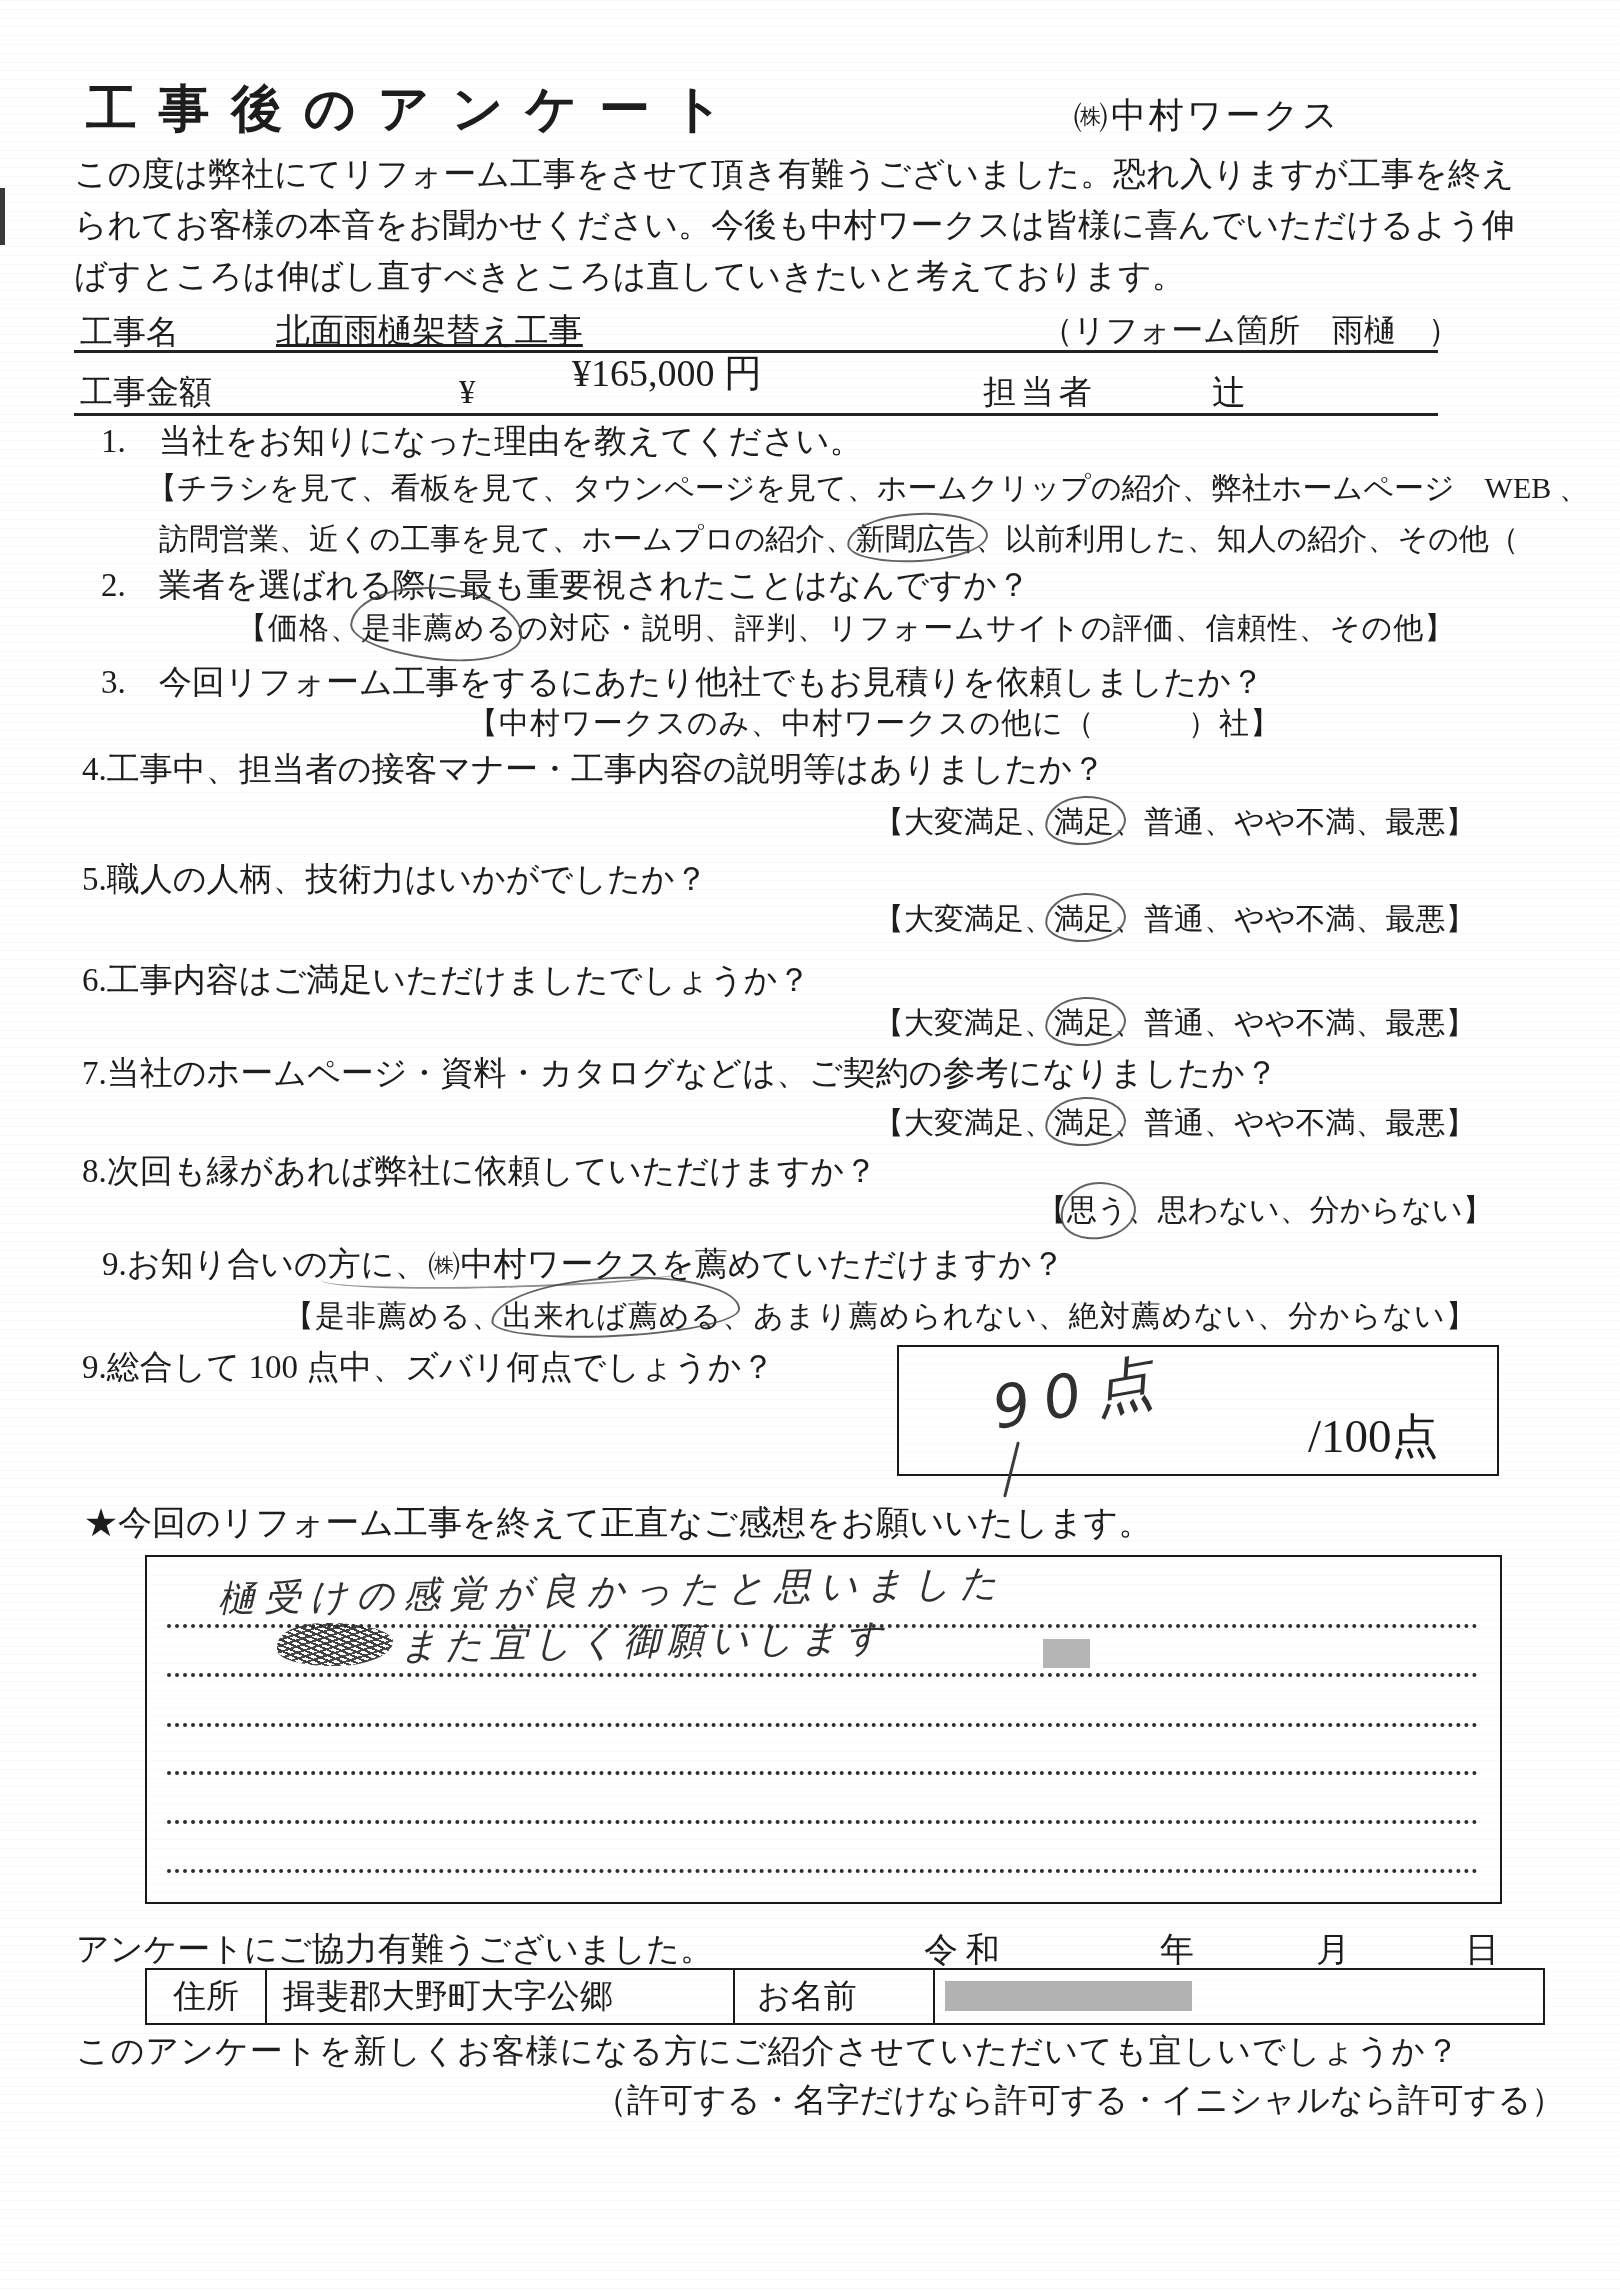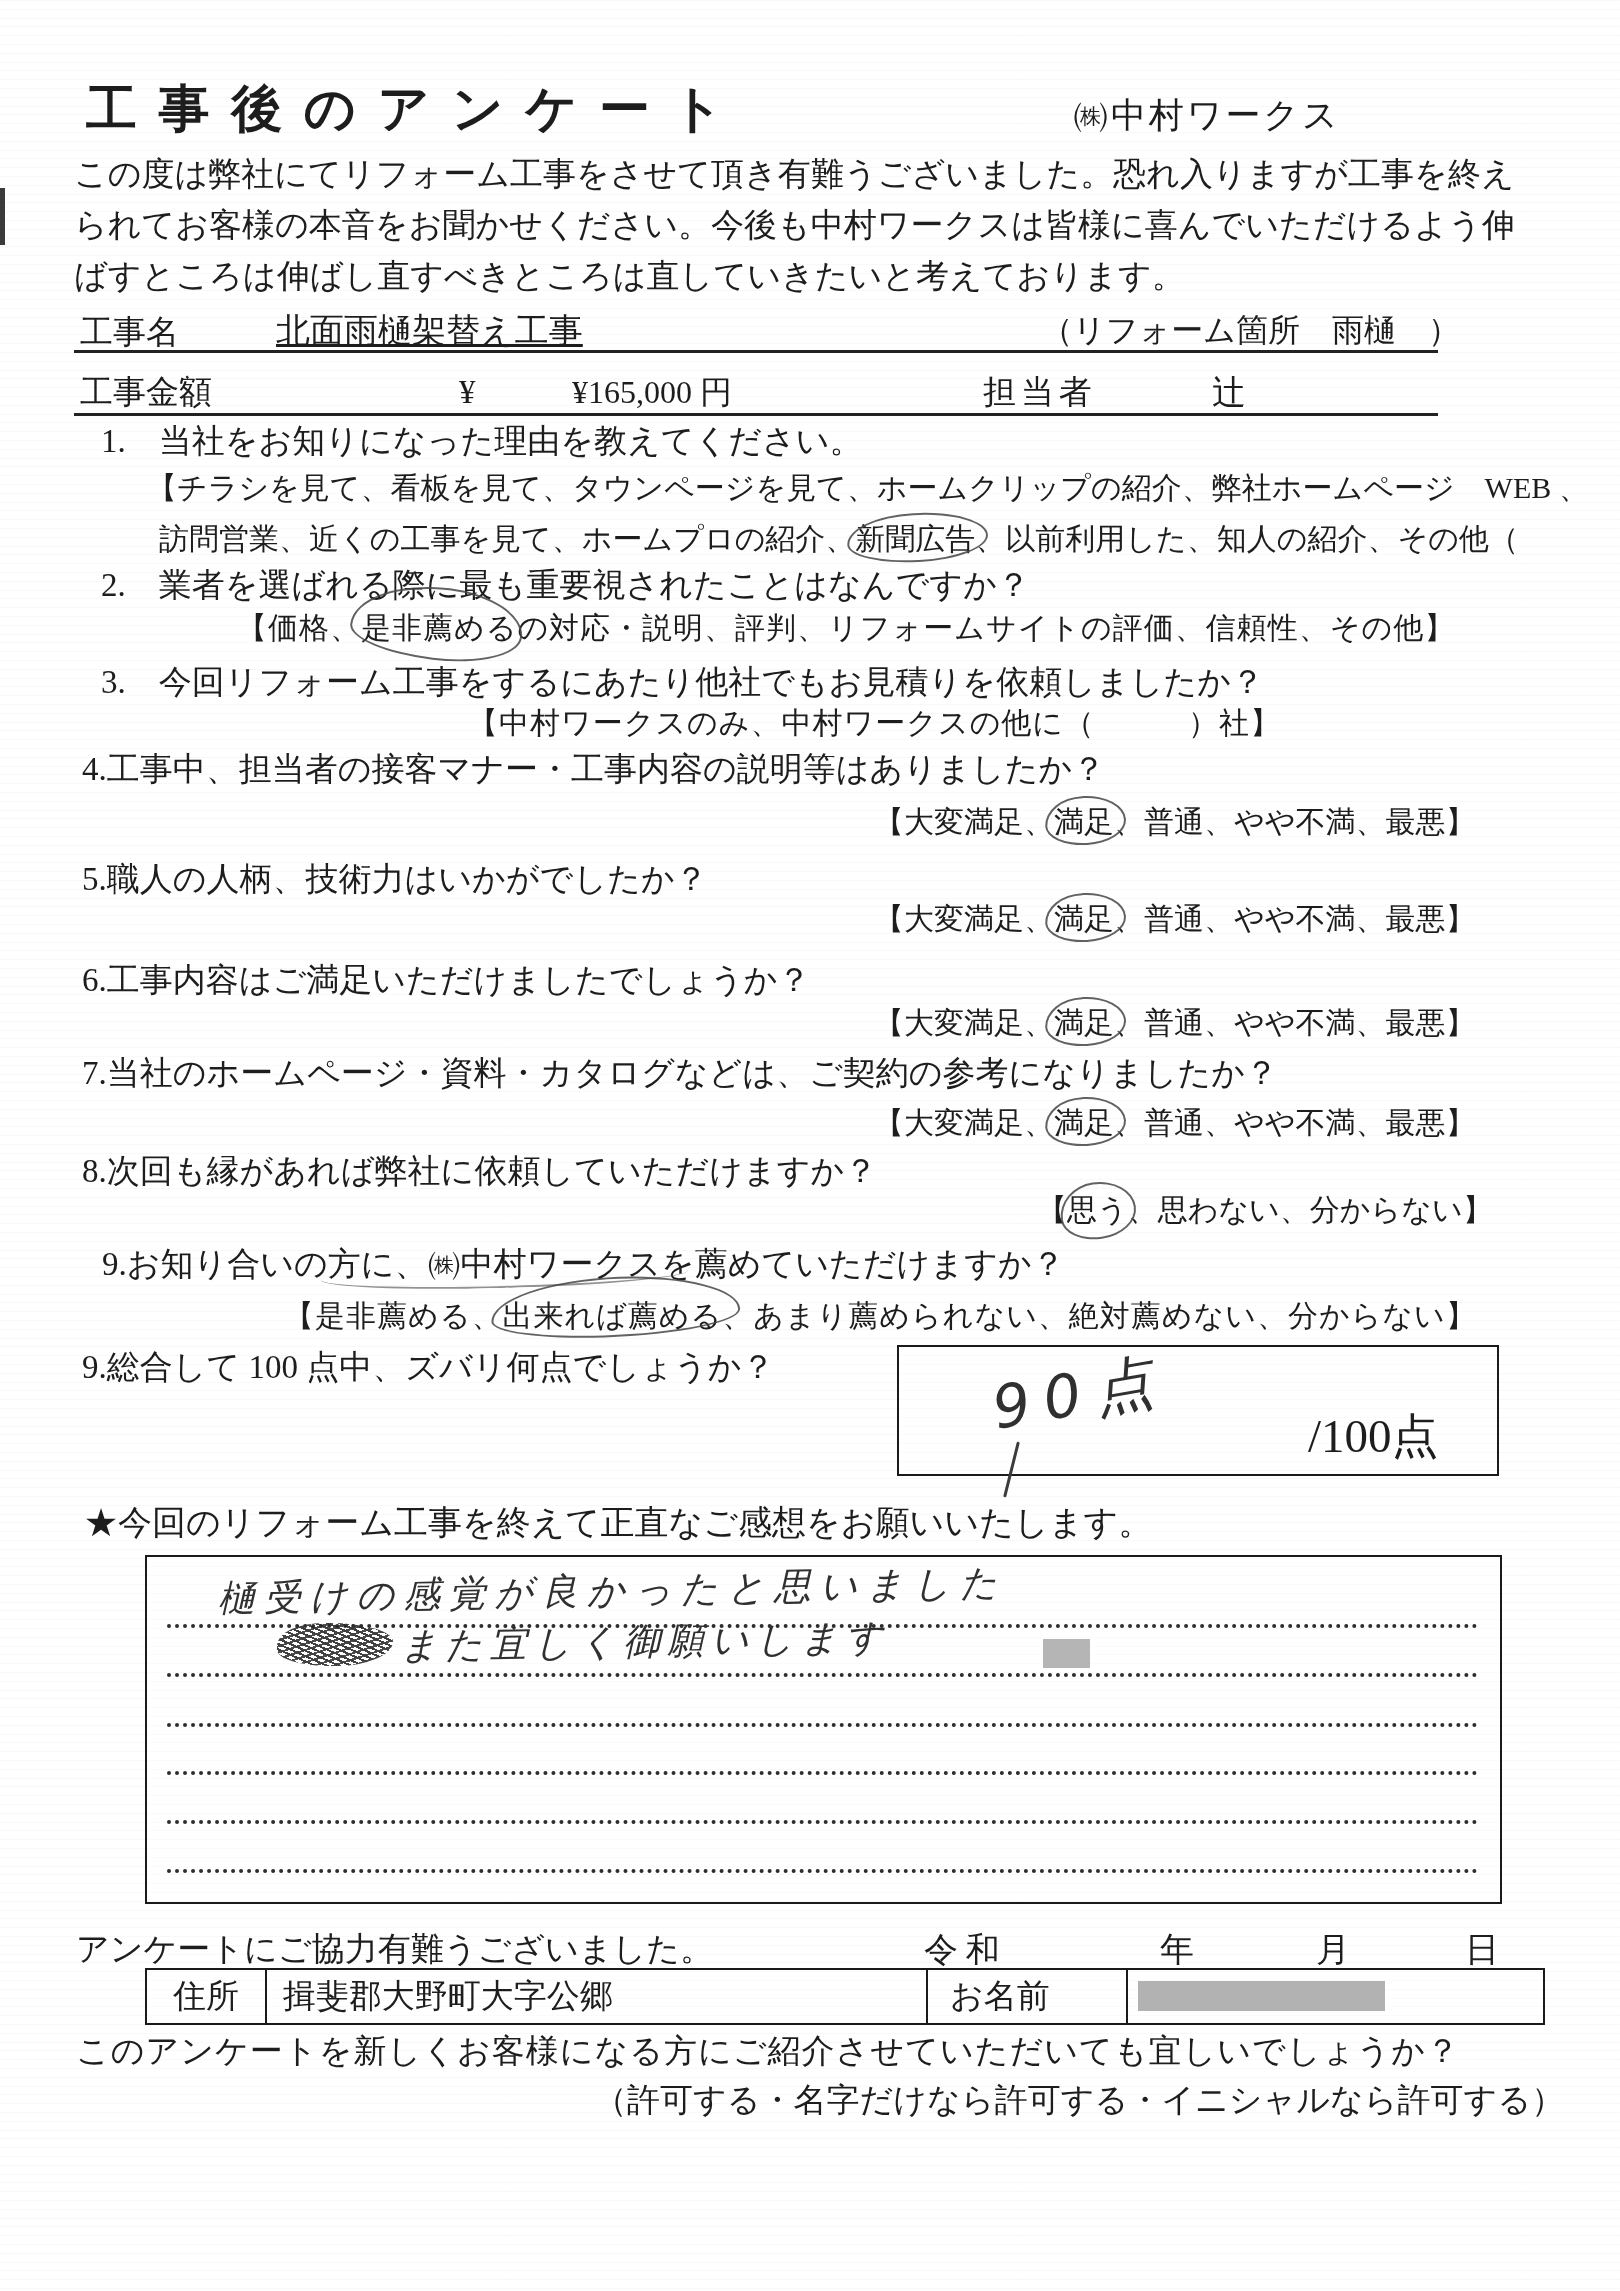--- a/index.html
+++ b/index.html
@@ -17,21 +17,21 @@
   .company{left:1073px;top:94px;font-size:35px;letter-spacing:2.9px;}
   .intro{left:74px;top:149px;font-size:33px;line-height:51px;}
   .r1-label{left:80px;top:312px;font-size:33px;}
   .r1-value{left:276px;top:310px;font-size:34px;text-decoration:underline;}
   .r1-note{left:1041px;top:310px;font-size:32px;}
   .rule{position:absolute;height:2.9px;background:#232323;}
   .rule1{left:74px;top:350px;width:1364px;}
   .rule2{left:74px;top:413px;width:1364px;}
   .r2-label{left:80px;top:372px;font-size:33px;}
   .r2-yen{left:459px;top:372px;font-size:33px;}
-  .r2-amount{left:572px;top:372px;font-size:32px;}
+  .r2-amount{left:572px;top:350px;font-size:38px;}
   .r2-mgr-label{left:983px;top:372px;font-size:33px;letter-spacing:4.9px;}
   .r2-mgr-value{left:1212px;top:372px;font-size:34px;}
   .q{font-size:33px;}
   .opts{font-size:30px;}
   .q1{left:101px;top:421px;}
   .q1o1{left:147px;top:469px;}
   .q1o2{left:159px;top:520px;}
   .q2{left:101px;top:565px;}
   .q2o{left:237px;top:609px;letter-spacing:1px;}
   .q3{left:101px;top:662px;}
@@ -88,21 +88,21 @@
   .redact-comment{left:1043px;top:1639px;width:47px;height:29px;}
   .thanks{left:76px;top:1929px;font-size:33px;}
   .era{left:924px;top:1929px;font-size:34px;letter-spacing:7.8px;}
   .yy{left:1160px;top:1929px;font-size:34px;}
   .mm{left:1316px;top:1929px;font-size:34px;}
   .dd{left:1465px;top:1929px;font-size:34px;}
   .info-table{position:absolute;left:145px;top:1968px;width:1396px;height:53px;
     border:2.9px solid #1a1a1a;display:flex;align-items:center;background:rgba(255,255,255,.3);}
   .cell{height:100%;display:flex;align-items:center;font-size:33px;}
   .cell-addr-label{width:118px;justify-content:center;border-right:2.9px solid #1a1a1a;}
-  .cell-addr-value{width:659px;padding-left:15.7px;box-sizing:border-box;}
+  .cell-addr-value{width:466px;padding-left:15.7px;box-sizing:border-box;}
   .cell-name-label{width:202px;padding-left:22px;box-sizing:border-box;border-left:2.9px solid #1a1a1a;border-right:2.9px solid #1a1a1a;}
   .cell-name-value{flex:1;position:relative;}
   .redact-name{left:9.8px;top:10.8px;width:247px;height:30px;position:absolute;background:#b2b2b2;}
   .consent-q{left:76px;top:2031px;font-size:33px;letter-spacing:1px;}
   .consent-opts{left:594px;top:2080px;font-size:33px;}
   .edge-artifact{position:absolute;left:0;top:188px;width:4.9px;height:57px;background:#3a3a3a;}
 </style>
 </head>
 <body>
 

